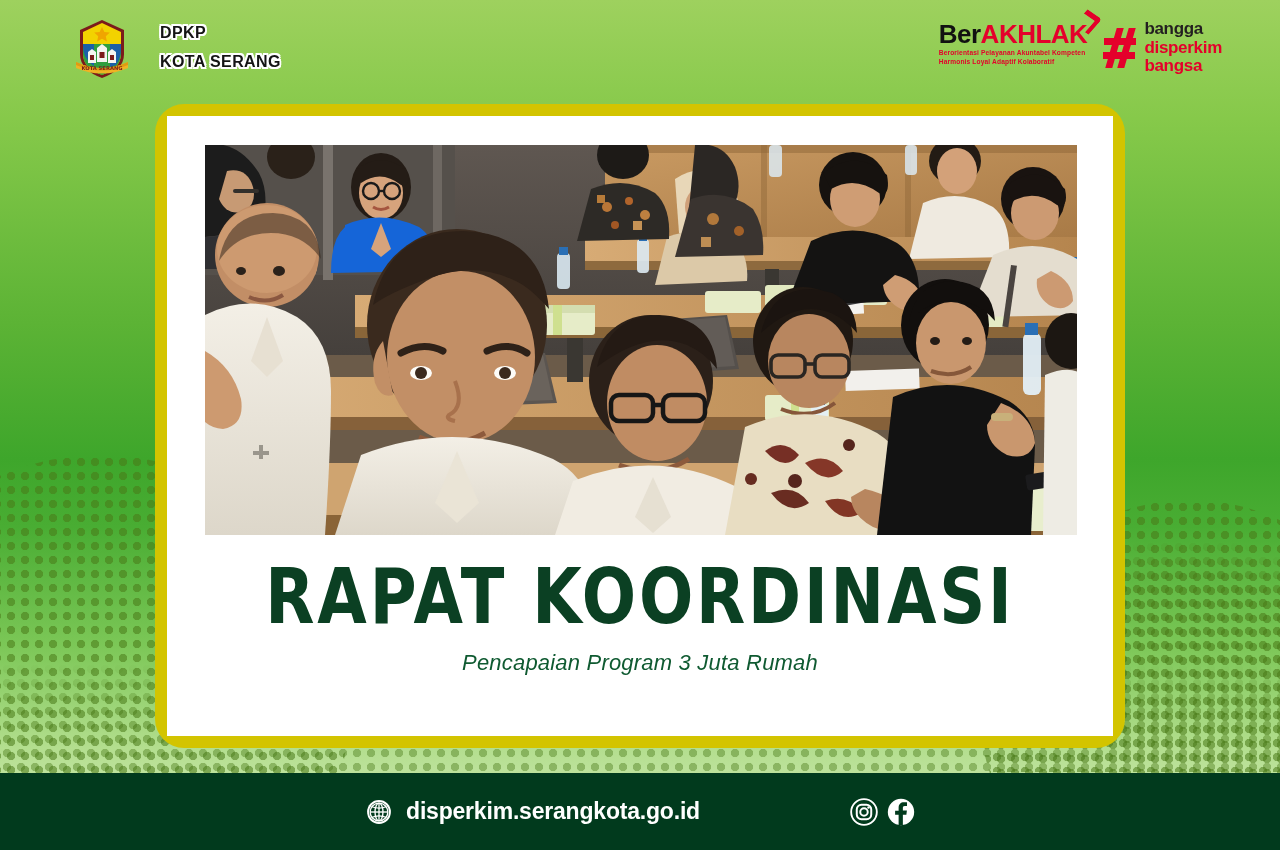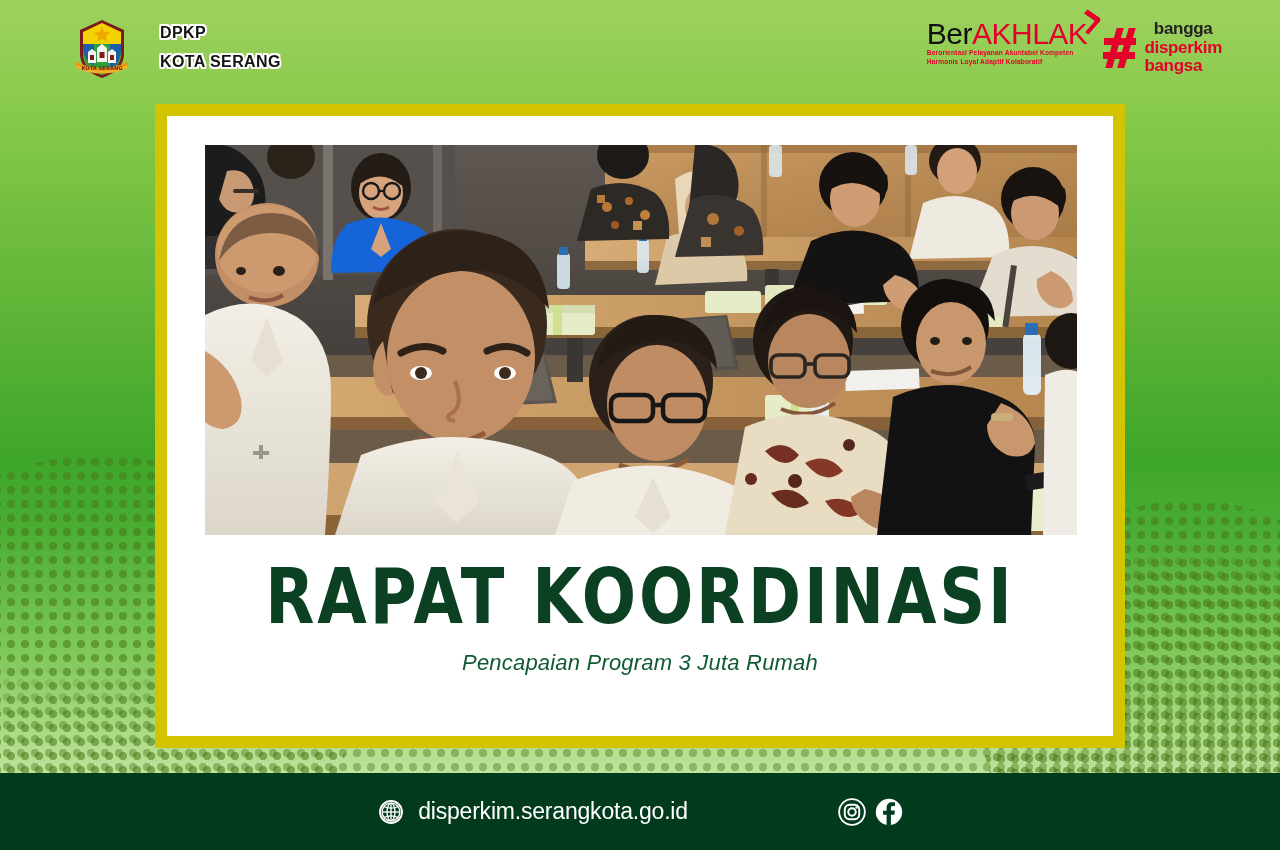--- a/index.html
+++ b/index.html
@@ -65,21 +65,21 @@
       -1.6px -1.6px 0 #fff, 1.6px -1.6px 0 #fff,
       -1.6px 1.6px 0 #fff, 1.6px 1.6px 0 #fff,
       0 -1.8px 0 #fff, 0 1.8px 0 #fff,
       -1.8px 0 0 #fff, 1.8px 0 0 #fff;
   }
   .dept-name .l2 { display:block; }
 
   .brand-right { position:absolute; right:58px; top:18px; height:62px; display:flex; align-items:flex-start; gap:16px; }
   .berakhlak { position:relative; padding-top:2px; }
   .berakhlak-main {
-    font-size:30px; font-weight:normal; letter-spacing:-.5px;
+    font-size:26px; font-weight:bold; letter-spacing:-.5px;
     line-height:28px; white-space:nowrap;
   }
   .berakhlak-main .ber { color:#111; }
   .berakhlak-main .akhlak { color:#e4002b; }
   .ber-swoosh {
     position:absolute; right:-11px; top:-5px;
     width:20px; height:18px;
     border-top:5px solid #e4002b;
     border-right:5px solid #e4002b;
     transform:skewX(-16deg) rotate(30deg);
@@ -96,29 +96,30 @@
     position:relative; width:34px; height:40px;
   }
   .hash i {
     position:absolute; background:#e4002b; display:block;
   }
   .hash .v1 { left:8px;  top:0;  width:7px; height:40px; transform:skewX(-16deg); }
   .hash .v2 { left:20px; top:0;  width:7px; height:40px; transform:skewX(-16deg); }
   .hash .h1 { left:1px;  top:10px; width:32px; height:7px; }
   .hash .h2 { left:0px;  top:24px; width:32px; height:7px; }
   .bangga-text { font-size:17px; font-weight:bold; line-height:18.5px; letter-spacing:-.3px; }
-  .bangga-text .w1 { color:#231f20;text-align:center; }
+  .bangga-text .w1 { color:#231f20; }
   .bangga-text .w2, .bangga-text .w3 { color:#e4002b; }
 
   
   .frame {
     position:absolute; left:155px; top:104px;
     width:970px; height:644px;
     background:#d3c400;
     padding:12px;
+    border-radius:29px;
   }
   .card {
     width:100%; height:100%;
     background:#ffffff;
     position:relative;
   }
 
   
   .photo {
     position:absolute; left:38px; top:29px;
@@ -155,21 +156,21 @@
   
   .footer {
     position:absolute; left:0; bottom:0;
     width:1280px; height:77px;
     background:#013a1d;
     display:flex; align-items:center; justify-content:center;
     gap:150px;
   }
   .foot-item { display:flex; align-items:center; gap:13px; }
   .foot-text {
-    color:#ffffff; font-size:23px; font-weight:normal; letter-spacing:-.2px;
+    color:#ffffff; font-size:23px; font-weight:bold; letter-spacing:-.2px;
     white-space:nowrap;
   }
   .icon-svg { display:block; }
   .social-icons { display:flex; align-items:center; gap:9px; }
 </style>
 </head>
 <body>
 
 <div id="poster">
 

